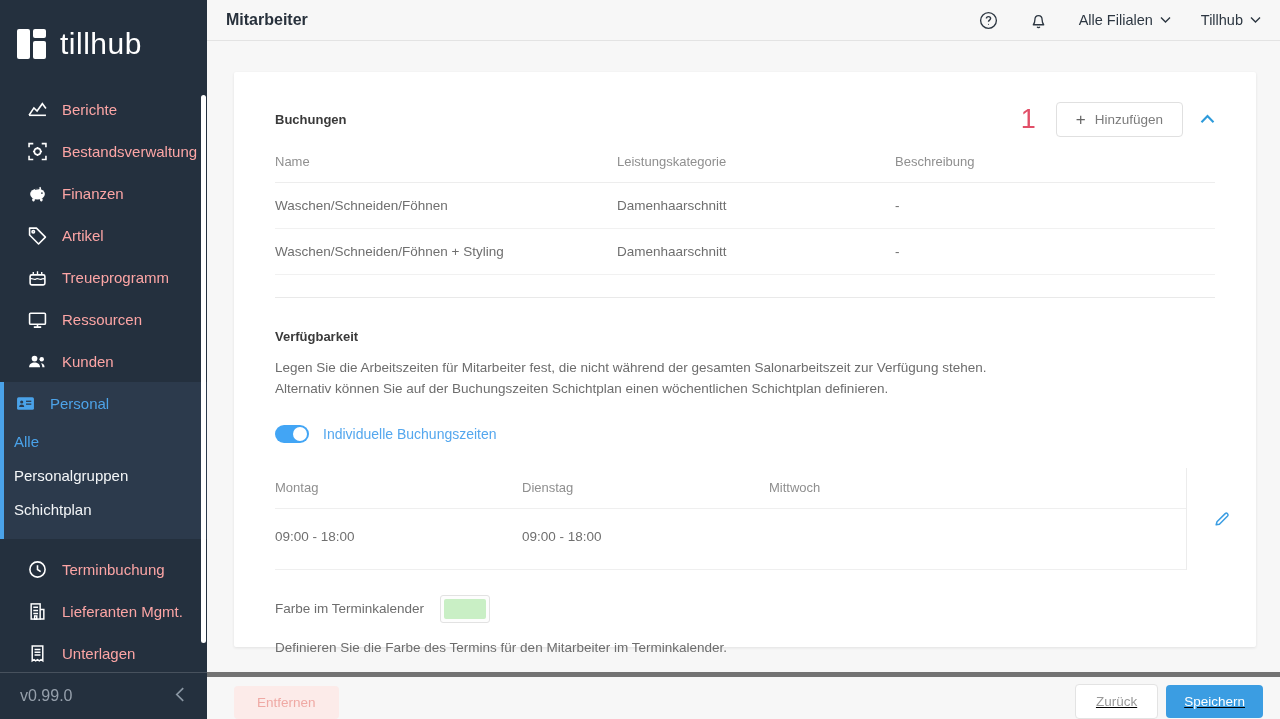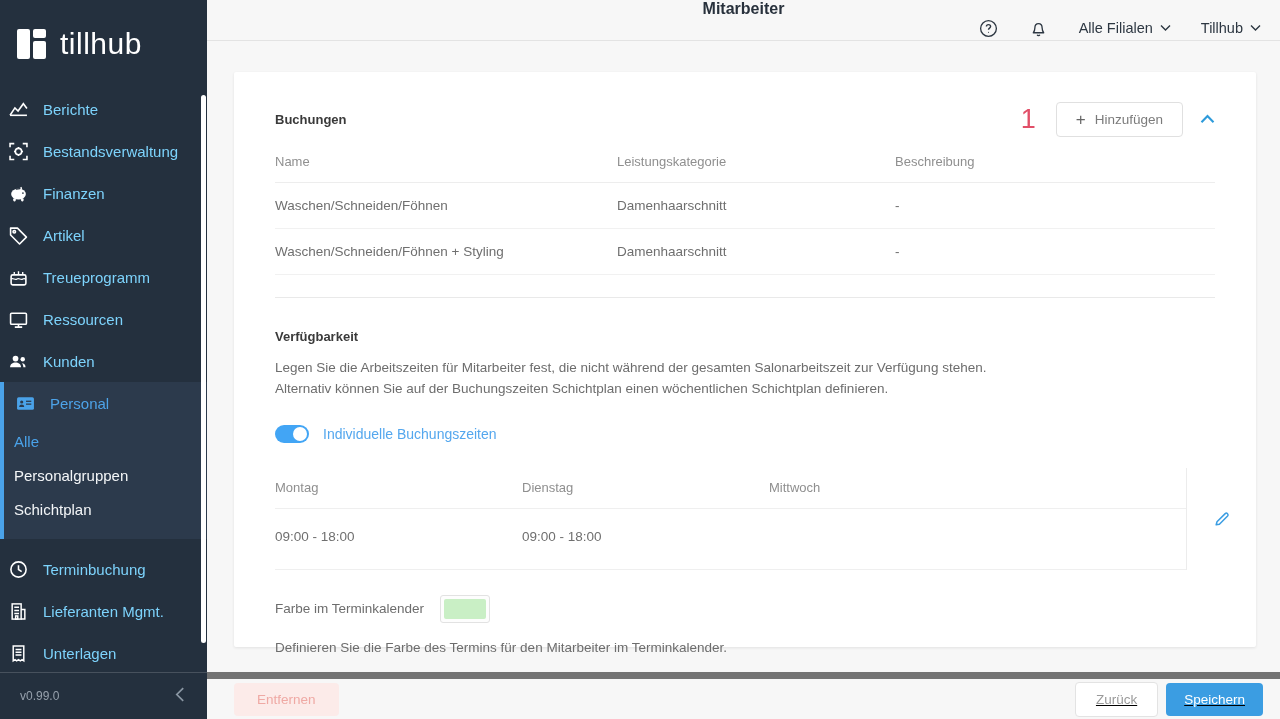--- a/index.html
+++ b/index.html
@@ -9,31 +9,31 @@
   
   .sidebar { position:absolute; left:0; top:0; bottom:0; width:207px; background:#24303e; color:#fff; z-index:5; }
   .logo { display:flex; align-items:center; gap:11px; padding:20px 0 20px 17px; height:88px; }
   .logo-mark { position:relative; width:32px; height:32px; flex:0 0 32px; }
   .logo-mark .bar-l { position:absolute; left:0; top:1px; width:13px; height:30px; background:#fff; border-radius:2px; }
   .logo-mark .bar-rt { position:absolute; left:16px; top:1px; width:13px; height:9px; background:#fff; border-radius:2px; }
   .logo-mark .bar-rb { position:absolute; left:16px; top:13px; width:13px; height:18px; background:#fff; border-radius:2px; }
   .logo-text { font-size:30px; font-weight:300; letter-spacing:.5px; color:#fff; }
 
   .nav { }
-  .nav-item { display:flex; align-items:center; height:42px; padding-left:9px; cursor:pointer; font-size:15px; color:#7dd3fc; }
+  .nav-item { display:flex; align-items:center; height:42px; padding-left:28px; cursor:pointer; font-size:15px; color:#fca5a5; }
   .nav-item .nicon { width:19px; height:19px; flex:0 0 19px; margin-right:15px; display:flex; align-items:center; justify-content:center; }
   .nav-group { background:#2c3a4c; border-left:4px solid #4aa2e9; padding-bottom:13px; }
   .nav-group .nav-item.parent { padding-left:12px; color:#4da3e8; }
   .sub-item { display:flex; align-items:center; height:34px; padding-left:10px; font-size:15px; color:#f4f6f8; cursor:pointer; }
   .sub-item.active { color:#4aa2e9; }
   .side-scrollbar { position:absolute; right:1px; top:95px; width:5px; height:548px; background:#ffffff; border-radius:3px; }
-  .side-footer { position:absolute; left:0; right:0; bottom:0; height:47px; border-top:1px solid rgba(255,255,255,0.16); display:flex; align-items:center; justify-content:space-between; padding:0 22px 0 20px; color:#96a0ac; font-size:12px; }
+  .side-footer { position:absolute; left:0; right:0; bottom:0; height:47px; border-top:1px solid rgba(255,255,255,0.16); display:flex; align-items:center; justify-content:space-between; padding:0 22px 0 20px; color:#96a0ac; font-size:16px; }
 
   
-  .topbar { position:absolute; left:207px; right:0; top:0; height:41px; background:#f7f7f7; border-bottom:1px solid #e3e3e3; display:flex; align-items:center; padding:0 19px; z-index:4;flex-direction:column; }
+  .topbar { position:absolute; left:207px; right:0; top:0; height:41px; background:#f7f7f7; border-bottom:1px solid #e3e3e3; display:flex; align-items:center; padding:0 19px; z-index:4; }
   .topbar-title { font-size:16px; font-weight:700; color:#28313c; }
   .topbar-right { margin-left:auto; display:flex; align-items:center; gap:30px; }
   .tb-icon { width:20px; height:20px; display:flex; align-items:center; justify-content:center; cursor:pointer; }
   .tb-select { display:flex; align-items:center; gap:7px; font-size:14.5px; color:#2d3742; cursor:pointer; }
 
   
   .main { position:absolute; left:207px; top:41px; right:0; bottom:47px; background:#f7f7f7; }
   .card { position:absolute; left:27px; top:31px; width:1022px; height:575px; background:#fff; border-radius:2px; box-shadow:0 1px 3px rgba(0,0,0,0.09); padding:0 41px; }
 
   .card-head { display:flex; align-items:center; justify-content:space-between; padding-top:24px; height:70px; }
@@ -66,21 +66,21 @@
   .week-row { padding:20px 0 25px; color:#6f6f6f; font-size:13.5px; border-bottom:1px solid #efefef; }
   .week-action { position:absolute; top:0; right:0; bottom:0; width:70px; border-left:1px solid #ececec; display:flex; align-items:center; justify-content:center; background:#fff; cursor:pointer; }
 
   .color-row { margin-top:25px; display:flex; align-items:center; gap:16px; }
   .color-label, .color-desc { font-size:13.5px; color:#6d6d6d; }
   .swatch { width:50px; height:28px; background:#fdfdfd; border:1px solid #e2e2e2; border-radius:3px; padding:3px; cursor:pointer; }
   .swatch .fill { width:100%; height:100%; background:#c9efc5; border-radius:2px; }
   .color-desc { margin-top:17px; }
 
   
-  .bottombar { position:absolute; left:207px; right:0; bottom:0; height:47px; background:#f7f7f7; border-top:7px solid #737373; display:flex; align-items:center; padding:0 17px 0 27px; z-index:4; }
+  .bottombar { position:absolute; left:207px; right:0; bottom:0; height:47px; background:#f7f7f7; border-top:5px solid #737373; display:flex; align-items:flex-end; padding:0 17px 0 27px; z-index:4; }
   .btn { font-family:inherit; font-size:13.5px; border-radius:4px; padding:9px 20px; cursor:pointer; border:none; }
   .btn-remove { background:#fcebe9; color:#efa9a4; padding:9px 23px; }
   .bb-right { margin-left:auto; display:flex; align-items:center; gap:8px;text-decoration:underline; }
   .btn-back { background:#fff; border:1px solid #e3e3e3; color:#9a9a9a; }
   .btn-save { background:#3b9de2; color:#fff; padding:9px 18px; }
 </style>
 </head>
 <body>
 
 <div class="sidebar">

